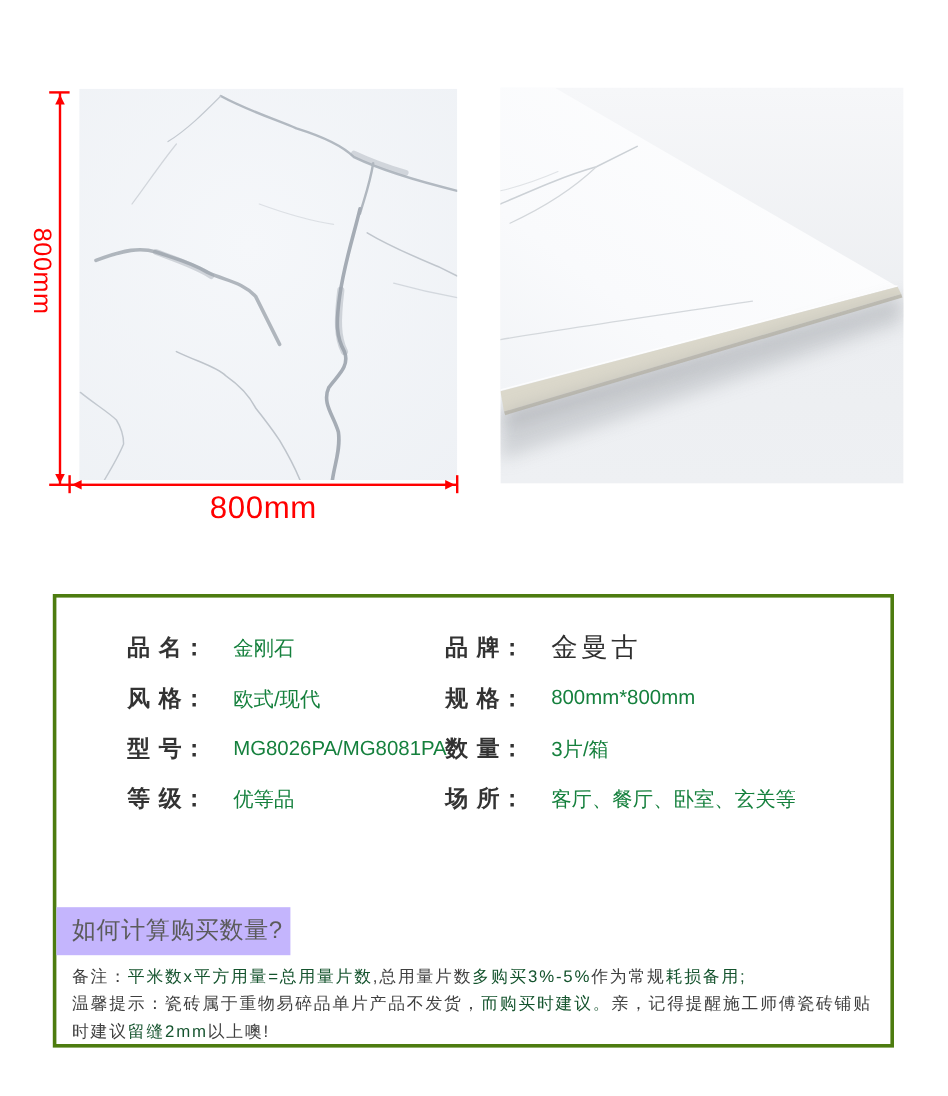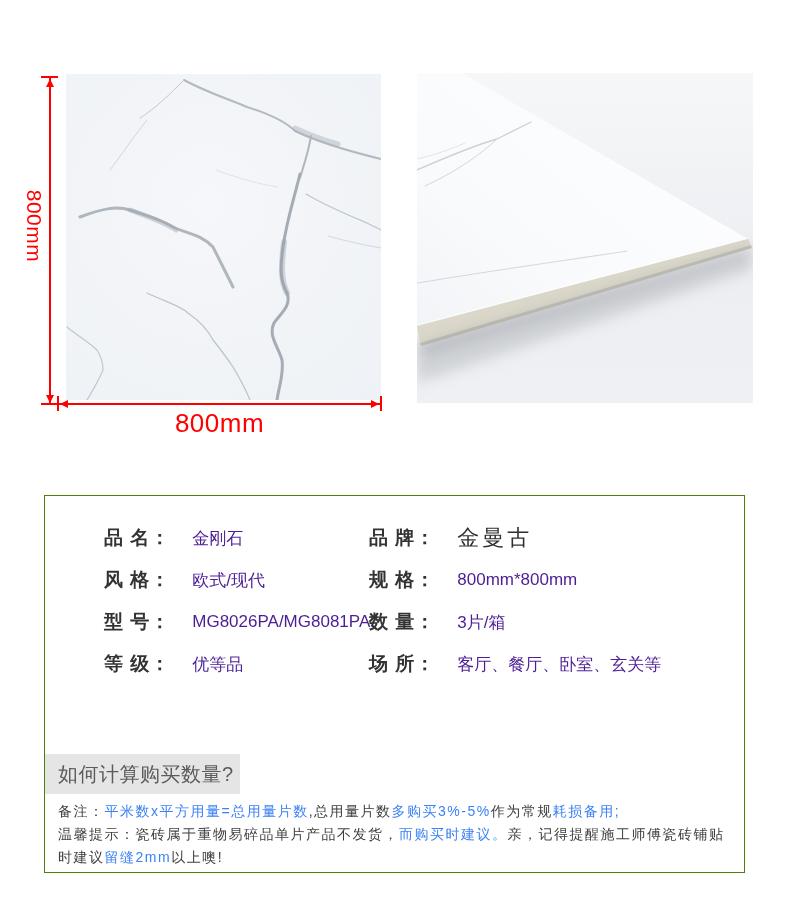--- a/index.html
+++ b/index.html
@@ -27,39 +27,39 @@
     color:#ff0000;font-size:21px;white-space:nowrap;letter-spacing:.5px;background:transparent;
   }
   .dim-h-label{
     position:absolute;left:58px;top:408px;width:323px;text-align:center;
     color:#ff0000;font-size:26px;letter-spacing:.5px;background:transparent;
   }
 
   
   .spec-card{
     position:absolute;left:44px;top:495px;width:701px;height:378px;
-    background:#ffffff;border:1px solid #4d7c0f;box-sizing:border-box;
+    background:#ffffff;border:3px solid #4d7c0f;box-sizing:border-box;
   }
   .spec-col{position:absolute;top:21px;}
   .spec-col.left{left:59px;width:280px;}
   .spec-col.right{left:324px;width:340px;}
   .spec-row{height:42px;display:flex;align-items:center;}
   .spec-label{font-weight:bold;color:#333333;font-size:19px;letter-spacing:1px;white-space:nowrap;}
-  .spec-value{margin-left:22px;color:#4c1d95;font-size:17px;white-space:nowrap;}
+  .spec-value{margin-left:22px;color:#15803d;font-size:17px;white-space:nowrap;}
   .spec-value.brand{font-family:Liberation Serif, serif;font-size:22px;letter-spacing:3px;color:#2f2f2f;}
 
   .howto-bar{
-    position:absolute;left:0;top:258px;width:195px;height:40px;background:#e5e5e5;
+    position:absolute;left:0;top:258px;width:195px;height:40px;background:#c4b5fd;
     line-height:40px;padding-left:13px;box-sizing:border-box;
     color:#5b5b5b;font-size:20px;letter-spacing:.5px;
   }
   .notes{position:absolute;left:13px;top:304px;width:680px;}
   .note-line{margin:0;font-size:14px;line-height:23px;letter-spacing:1.5px;color:#3f3f3f;}
   .seg{color:#3f3f3f;}
-  .seg.red{color:#3b82f6;}
+  .seg.red{color:#14532d;}
 </style>
 </head>
 <body>
 
 <div class="page">
 
   <div class="tile-figure">
     <svg viewBox="0 0 315 326" preserveAspectRatio="none">
       <defs>
         <radialGradient id="tbg" cx="45%" cy="40%" r="85%">

